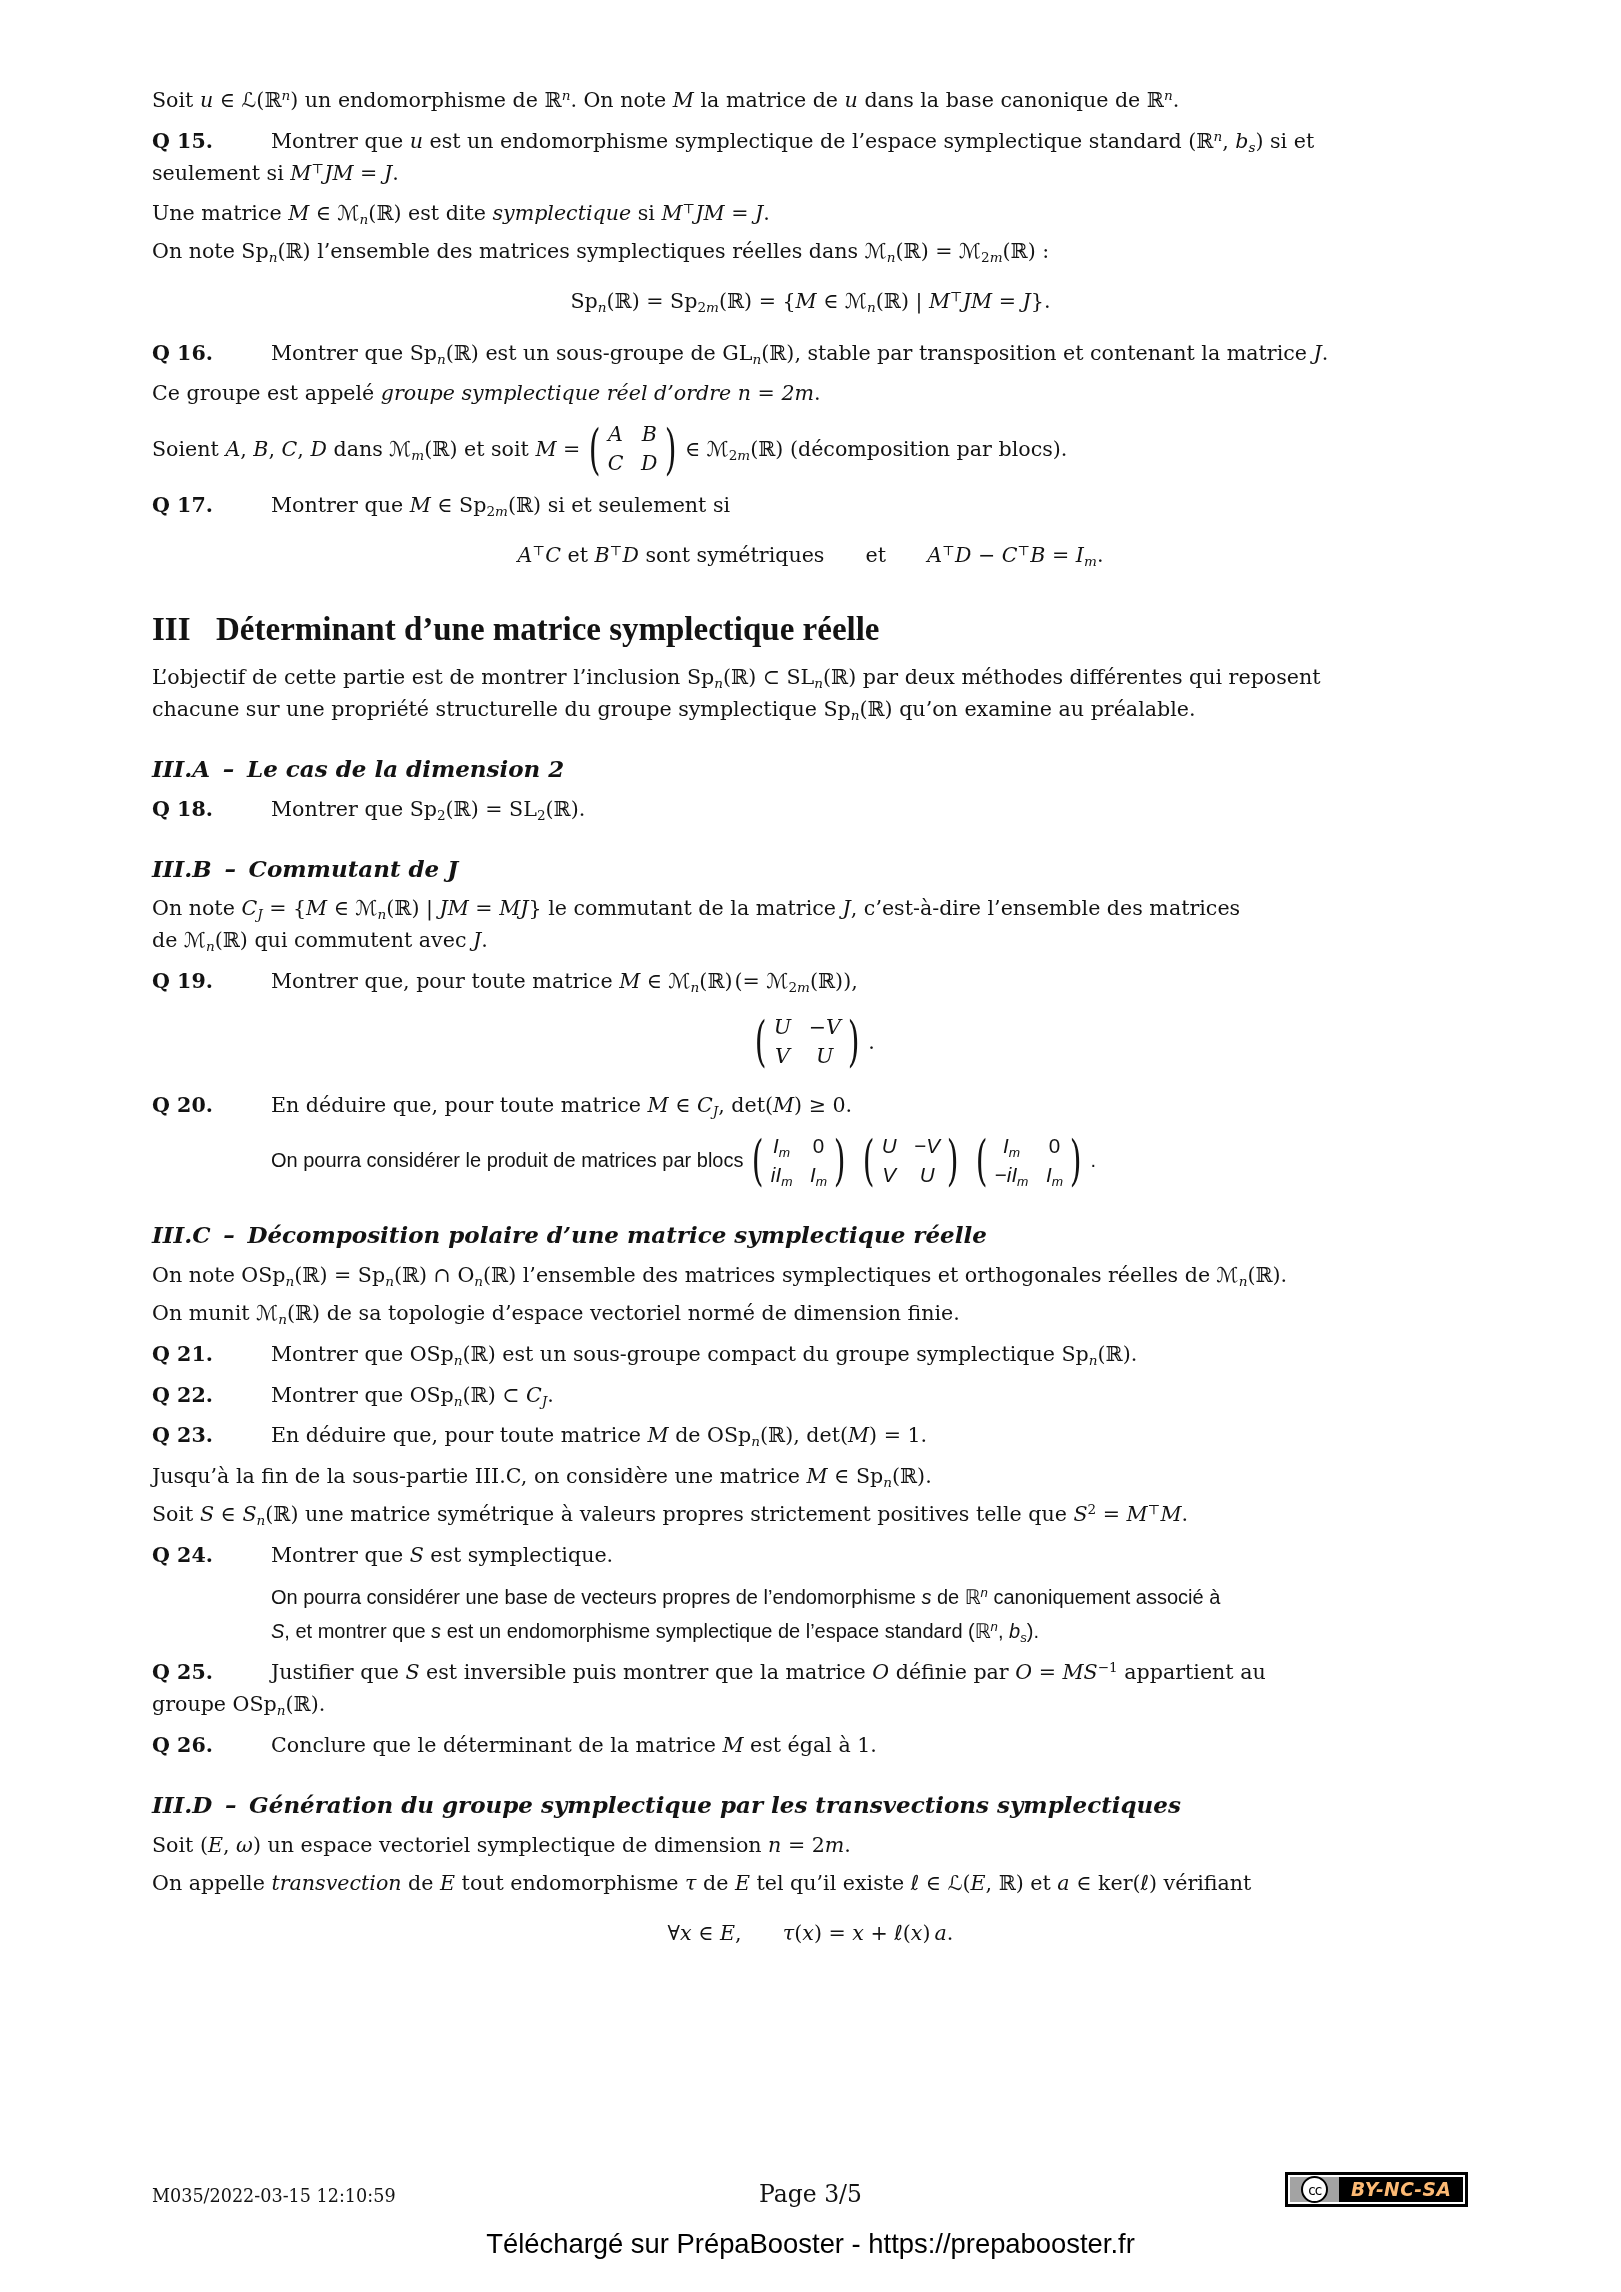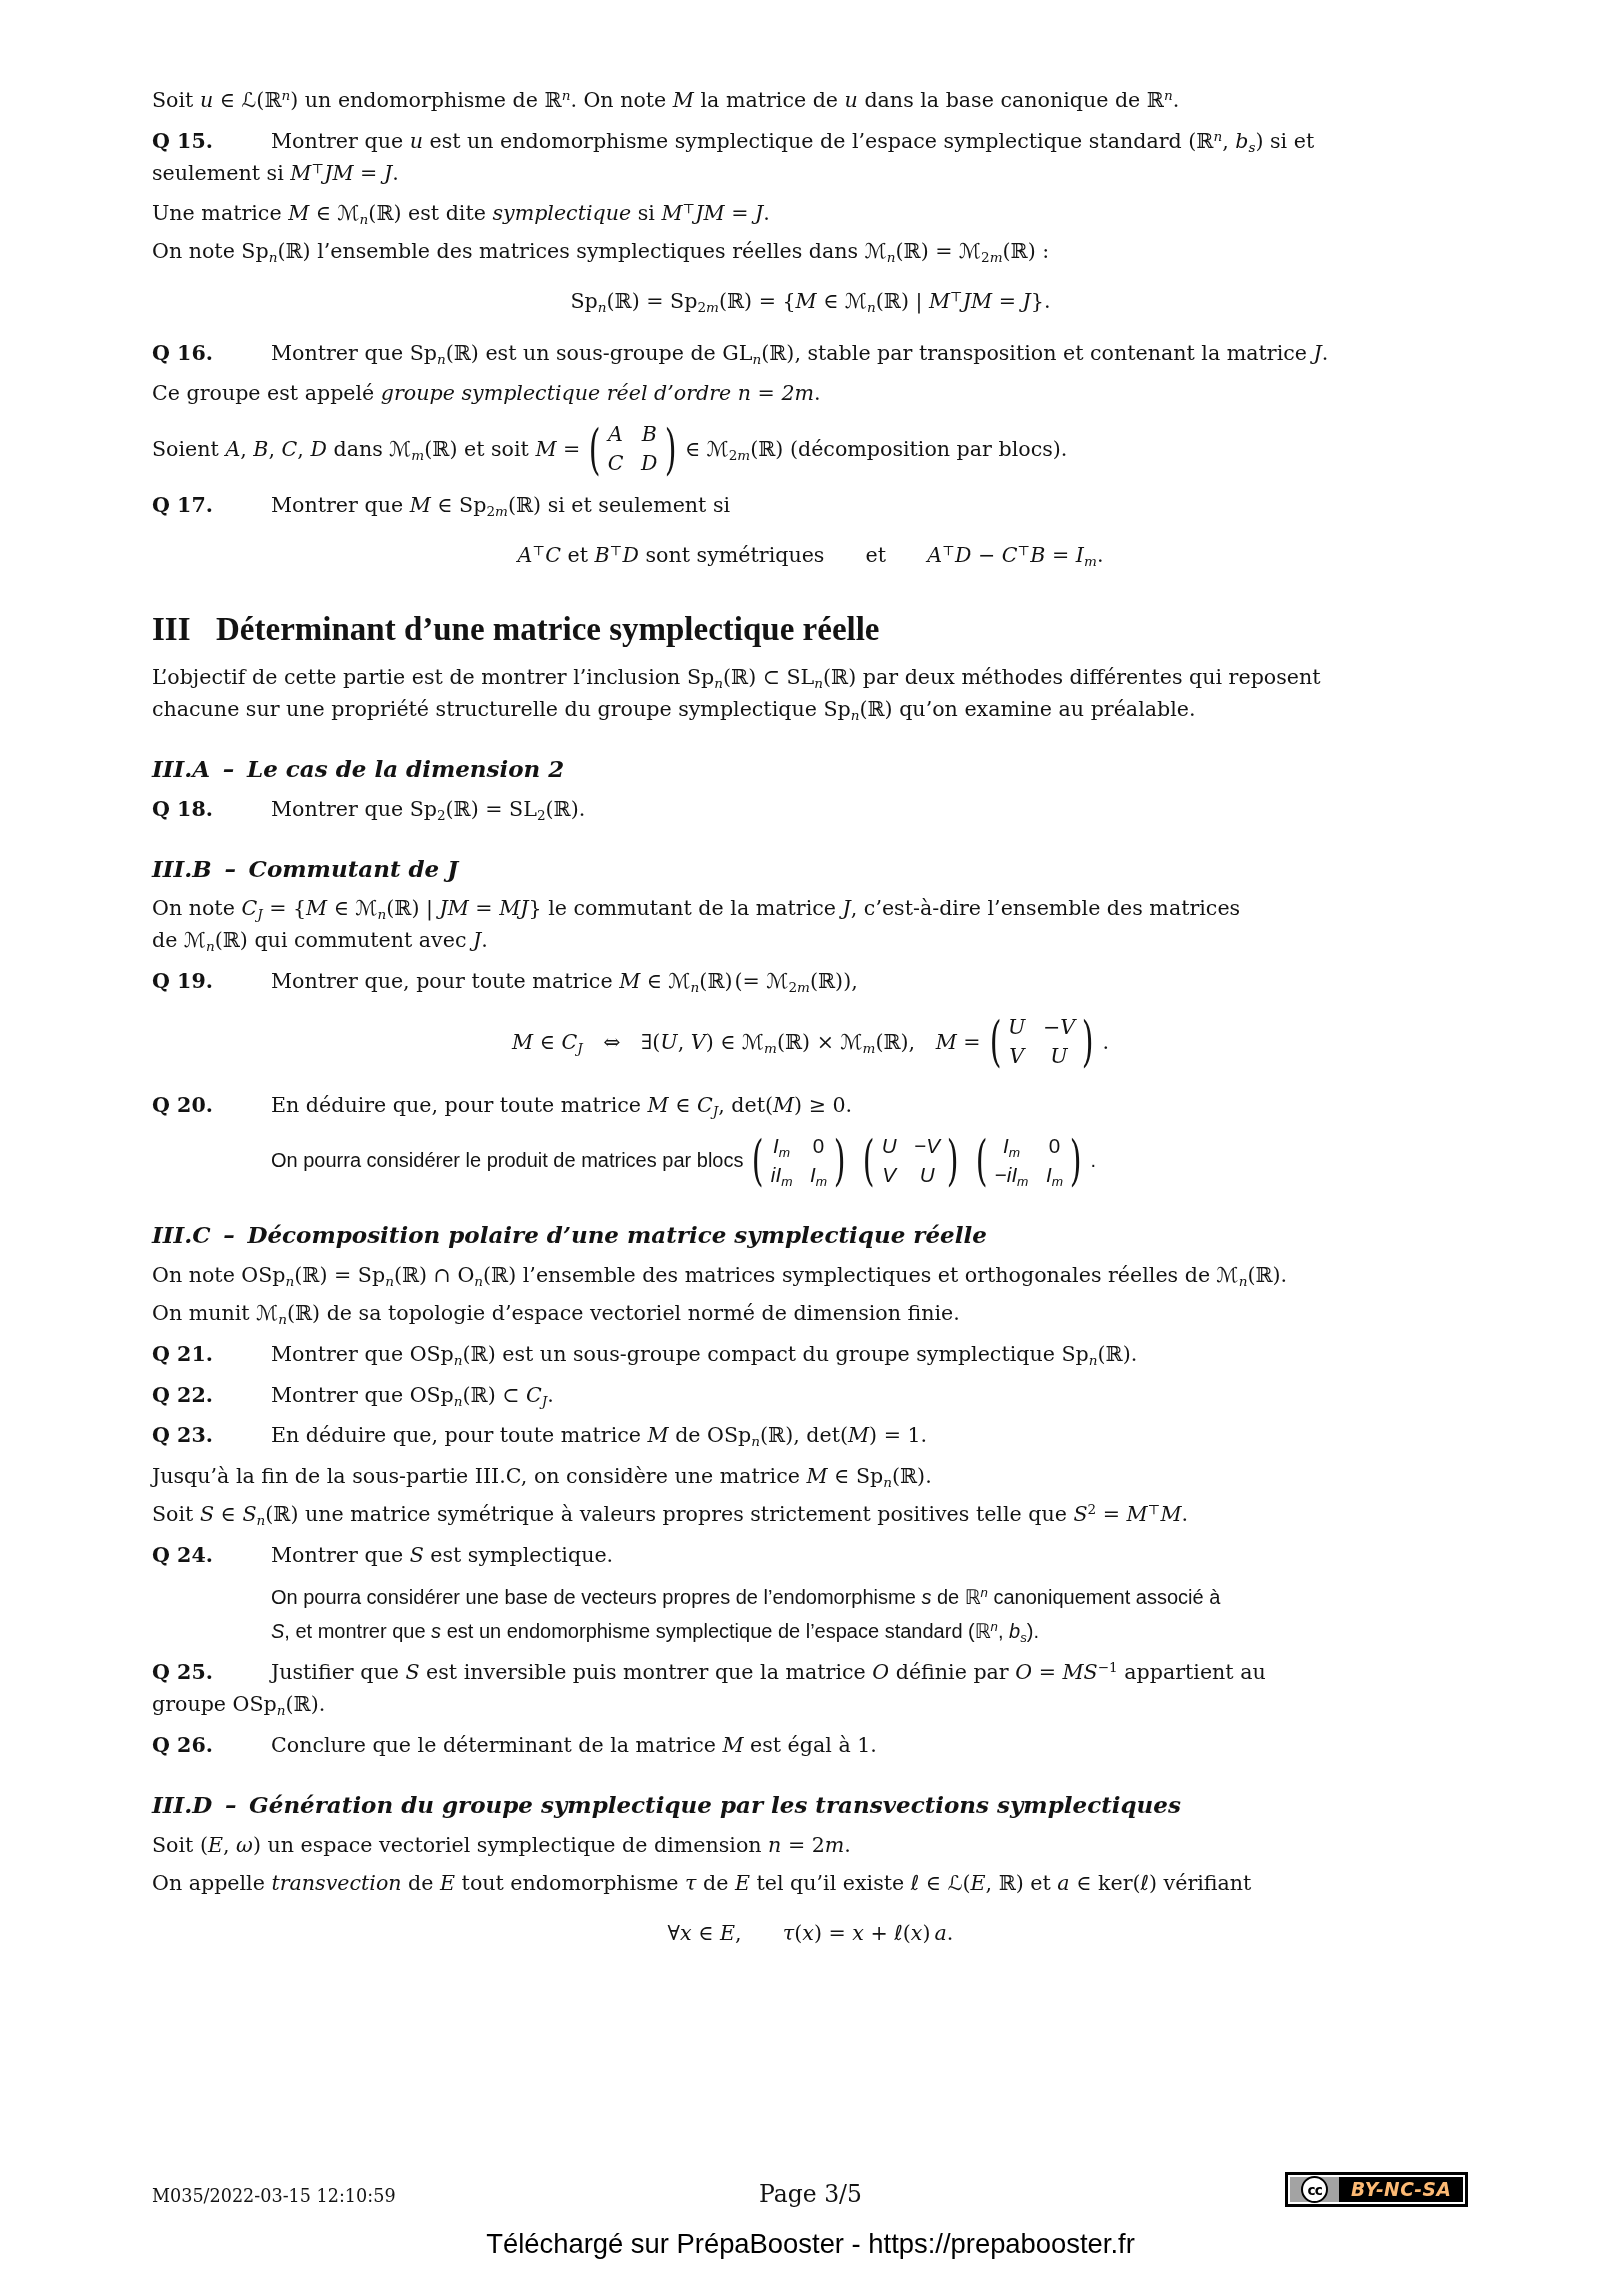--- a/index.html
+++ b/index.html
@@ -43,21 +43,21 @@
   }
   
   .footer-id   { position:absolute; left:152px; top:2187px; font-size:17.6px; line-height:19.6px; }
   .footer-page { position:absolute; left:0; top:2182px; width:100%; text-align:center; font-size:23.5px; line-height:25.5px; }
   .cc-badge { position:absolute; right:153px; top:2172px; background:#000; padding:2.9px; }
   .cc-inner { border:2px solid #fff; background:#000; display:flex; align-items:stretch; height:25.5px; }
   .cc-left  { background:#a3a3a3; width:49px; display:flex; align-items:center; justify-content:center; }
   .cc-circle{
     width:23.5px; height:23.5px; background:#fff; border:2px solid #000; border-radius:50%;
     display:flex; align-items:center; justify-content:center;
-    font-family:"DejaVu Sans",sans-serif; font-weight:bold; font-size:13.7px; letter-spacing:-1px; color:#000;
+    font-family:"DejaVu Sans",sans-serif; font-weight:normal; font-size:13.7px; letter-spacing:-1px; color:#000;
   }
   .cc-text {
     color:#fdba74; font-family:"DejaVu Sans","Liberation Sans",sans-serif; font-weight:bold;
     font-size:18.6px; display:flex; align-items:center; padding:0 11.8px; letter-spacing:0.5px;font-style:italic;
   }
   .footer-download {
     position:absolute; left:0; top:2227px; width:100%; text-align:center;
     font-family:"Liberation Sans","DejaVu Sans",sans-serif; font-size:27.4px; line-height:33px; color:#000000;
   }
 </style>
@@ -105,21 +105,20 @@
 
     <p class="q"><b class="qlabel">Q 18.</b><span>Montrer que Sp<sub>2</sub>(ℝ) = SL<sub>2</sub>(ℝ).</span></p>
 
     <h3 class="subsec"><span>III.B</span><span class="sep">–</span><span>Commutant de <i>J</i></span></h3>
 
     <p>On note <i>C</i><sub><i>J</i></sub> = {<i>M</i> ∈ ℳ<sub><i>n</i></sub>(ℝ) | <i>JM</i> = <i>MJ</i>} le commutant de la matrice <i>J</i>, c’est-à-dire l’ensemble des matrices<br>de ℳ<sub><i>n</i></sub>(ℝ) qui commutent avec <i>J</i>.</p>
 
     <p class="q"><b class="qlabel">Q 19.</b><span>Montrer que, pour toute matrice <i>M</i> ∈ ℳ<sub><i>n</i></sub>(ℝ) (= ℳ<sub>2<i>m</i></sub>(ℝ)),</span></p>
 
     <div class="eqc">
-      <span><i>M</i> ∈ <i>C</i><sub><i>J</i></sub> ⇔ ∃(<i>U</i>, <i>V</i>) ∈ ℳ<sub><i>m</i></sub>(ℝ) × ℳ<sub><i>m</i></sub>(ℝ), <i>M</i> = </span>
       <span class="mat">
         <span class="cells">
           <span><i>U</i></span>
           <span>−<i>V</i></span>
           <span><i>V</i></span>
           <span><i>U</i></span>
         </span>
       </span>
       <span>.</span>
     </div>

